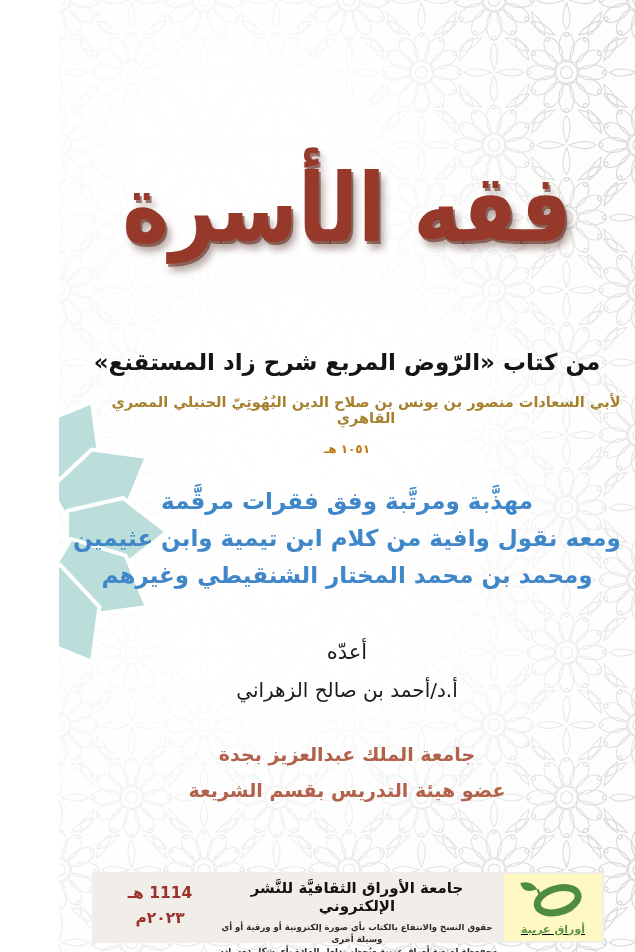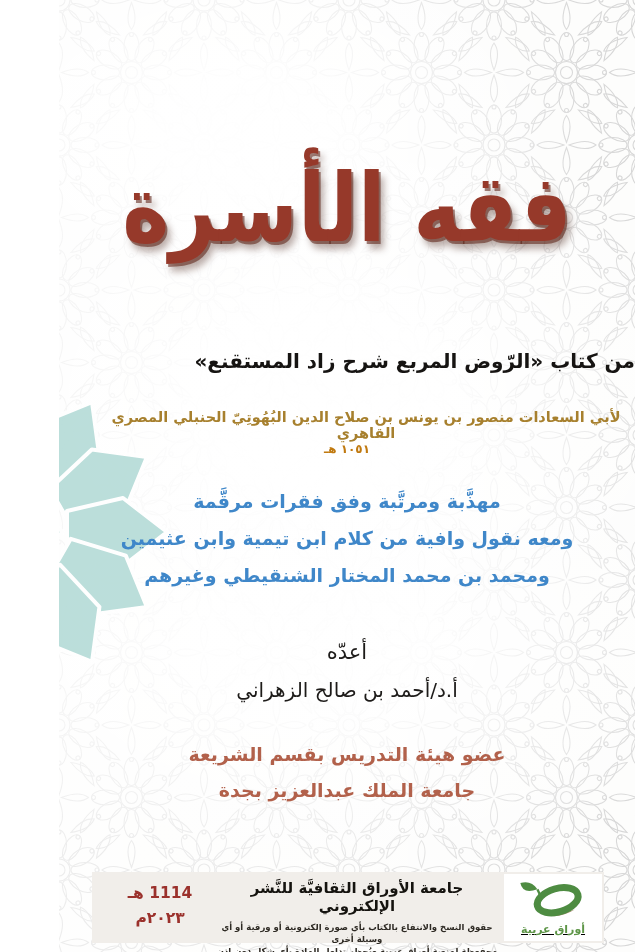--- a/index.html
+++ b/index.html
@@ -18,40 +18,40 @@
   }
   .rosette-svg{position:absolute;left:-232px;top:342px;z-index:2;}
   .line{position:absolute;left:0;right:0;text-align:center;z-index:3;}
   .main-title{
     top:162px;font-size:80px;font-weight:bold;color:#96392a;letter-spacing:1px;
   }
   .main-title .stretch{
     display:inline-block;transform:scaleY(1.18);
     text-shadow:2px 3px 0 rgba(88,27,14,.55), 5px 7px 7px rgba(60,20,10,.35);
   }
-  .source-line{top:349px;font-size:20px;font-weight:bold;color:#161412;text-align:right;}
-  .orig-author{top:409px;font-size:14.5px;font-weight:bold;color:#a7802e;padding-left:38px;}
+  .source-line{top:349px;font-size:23px;font-weight:bold;color:#161412;}
+  .orig-author{top:394px;font-size:14.5px;font-weight:bold;color:#a7802e;padding-left:38px;}
   .death-year{top:442px;font-size:12px;font-weight:bold;color:#c0790f;}
-  .features{top:483px;font-size:19px;font-weight:bold;color:#3f87c9;line-height:37px;}
+  .features{top:483px;font-size:23px;font-weight:bold;color:#3f87c9;line-height:37px;}
   .prepared-label{top:640px;font-size:21px;color:#1d1b19;}
   .editor-name{top:678px;font-size:20px;color:#1d1b19;}
   .editor-title{top:736px;font-size:19px;font-weight:bold;color:#b2614b;line-height:36px;}
   .footer-band{
     position:absolute;left:33px;top:872px;width:512px;height:71px;
     background:#f1eeea;z-index:4;
   }
   .footer-dates{
     position:absolute;left:22px;top:9px;width:92px;text-align:center;
     color:#9b312c;font-weight:bold;font-size:15.5px;line-height:25px;
   }
   .footer-center{position:absolute;left:120px;top:7px;width:290px;text-align:center;}
   .publisher-name{font-size:15px;font-weight:bold;color:#15130f;margin:0 0 6px 0;}
   .copyright{font-size:8.5px;font-weight:bold;color:#2e2a24;line-height:12px;margin:0;}
   .logo-box{
-    position:absolute;left:412px;top:2px;width:98px;height:67px;background:#ffffff;
+    position:absolute;left:412px;top:2px;width:98px;height:67px;background:#fef9c3;
     display:flex;flex-direction:column;align-items:center;justify-content:center;text-decoration:underline;
   }
   .logo-text{font-size:11px;color:#5d9547;font-weight:bold;margin-top:1px;}
 </style>
 </head>
 <body>
 
 <div class="page">
 
   <svg class="bg-svg" width="635" height="952" viewBox="0 0 635 952">
@@ -126,22 +126,22 @@
   <div class="line features">
     <div>مهذَّبة ومرتَّبة وفق فقرات مرقَّمة</div>
     <div>ومعه نقول وافية من كلام ابن تيمية وابن عثيمين</div>
     <div>ومحمد بن محمد المختار الشنقيطي وغيرهم</div>
   </div>
 
   <div class="line prepared-label">أعدّه</div>
   <div class="line editor-name">أ.د/أحمد بن صالح الزهراني</div>
 
   <div class="line editor-title">
+    <div>جامعة الملك عبدالعزيز بجدة</div>
     <div>عضو هيئة التدريس بقسم الشريعة</div>
-    <div>جامعة الملك عبدالعزيز بجدة</div>
   </div>
 
   <div class="footer-band">
 
     <div class="footer-dates">
       <div>1114 هـ</div>
       <div>٢٠٢٣م</div>
     </div>
 
     <div class="footer-center">

